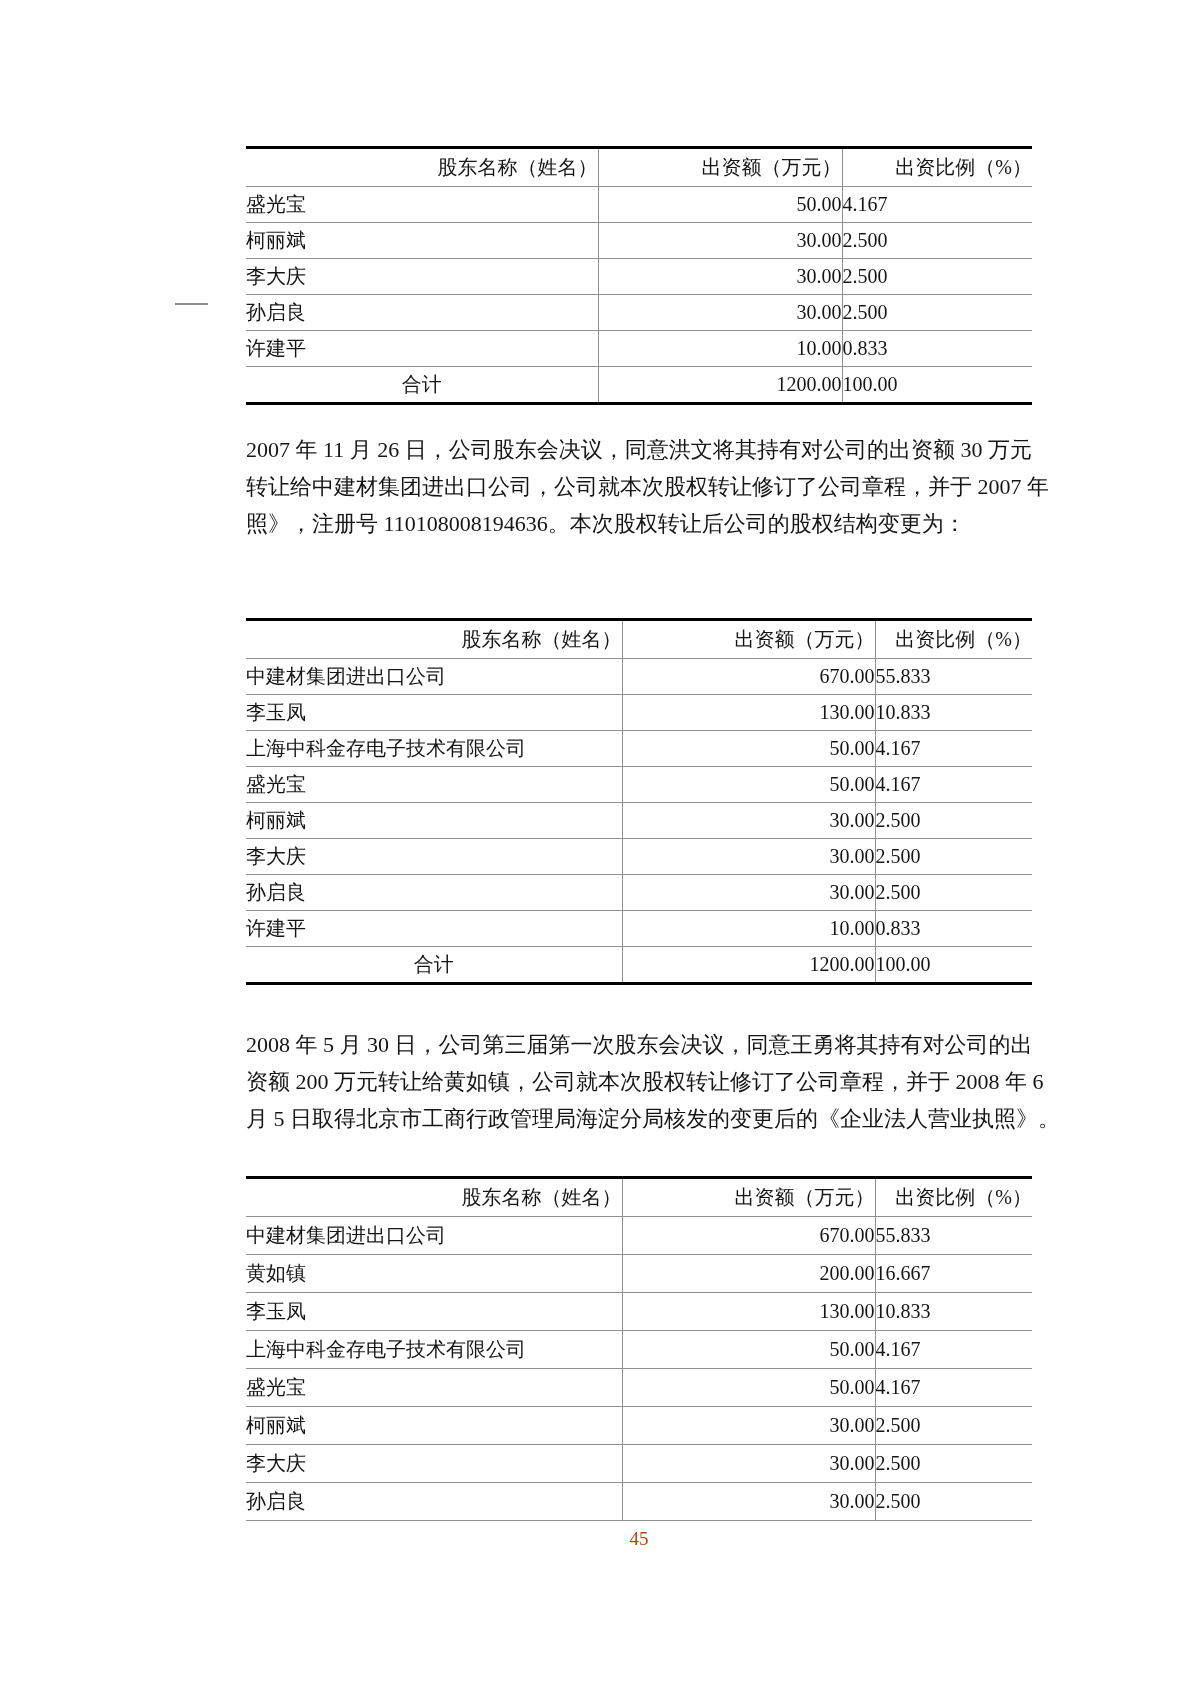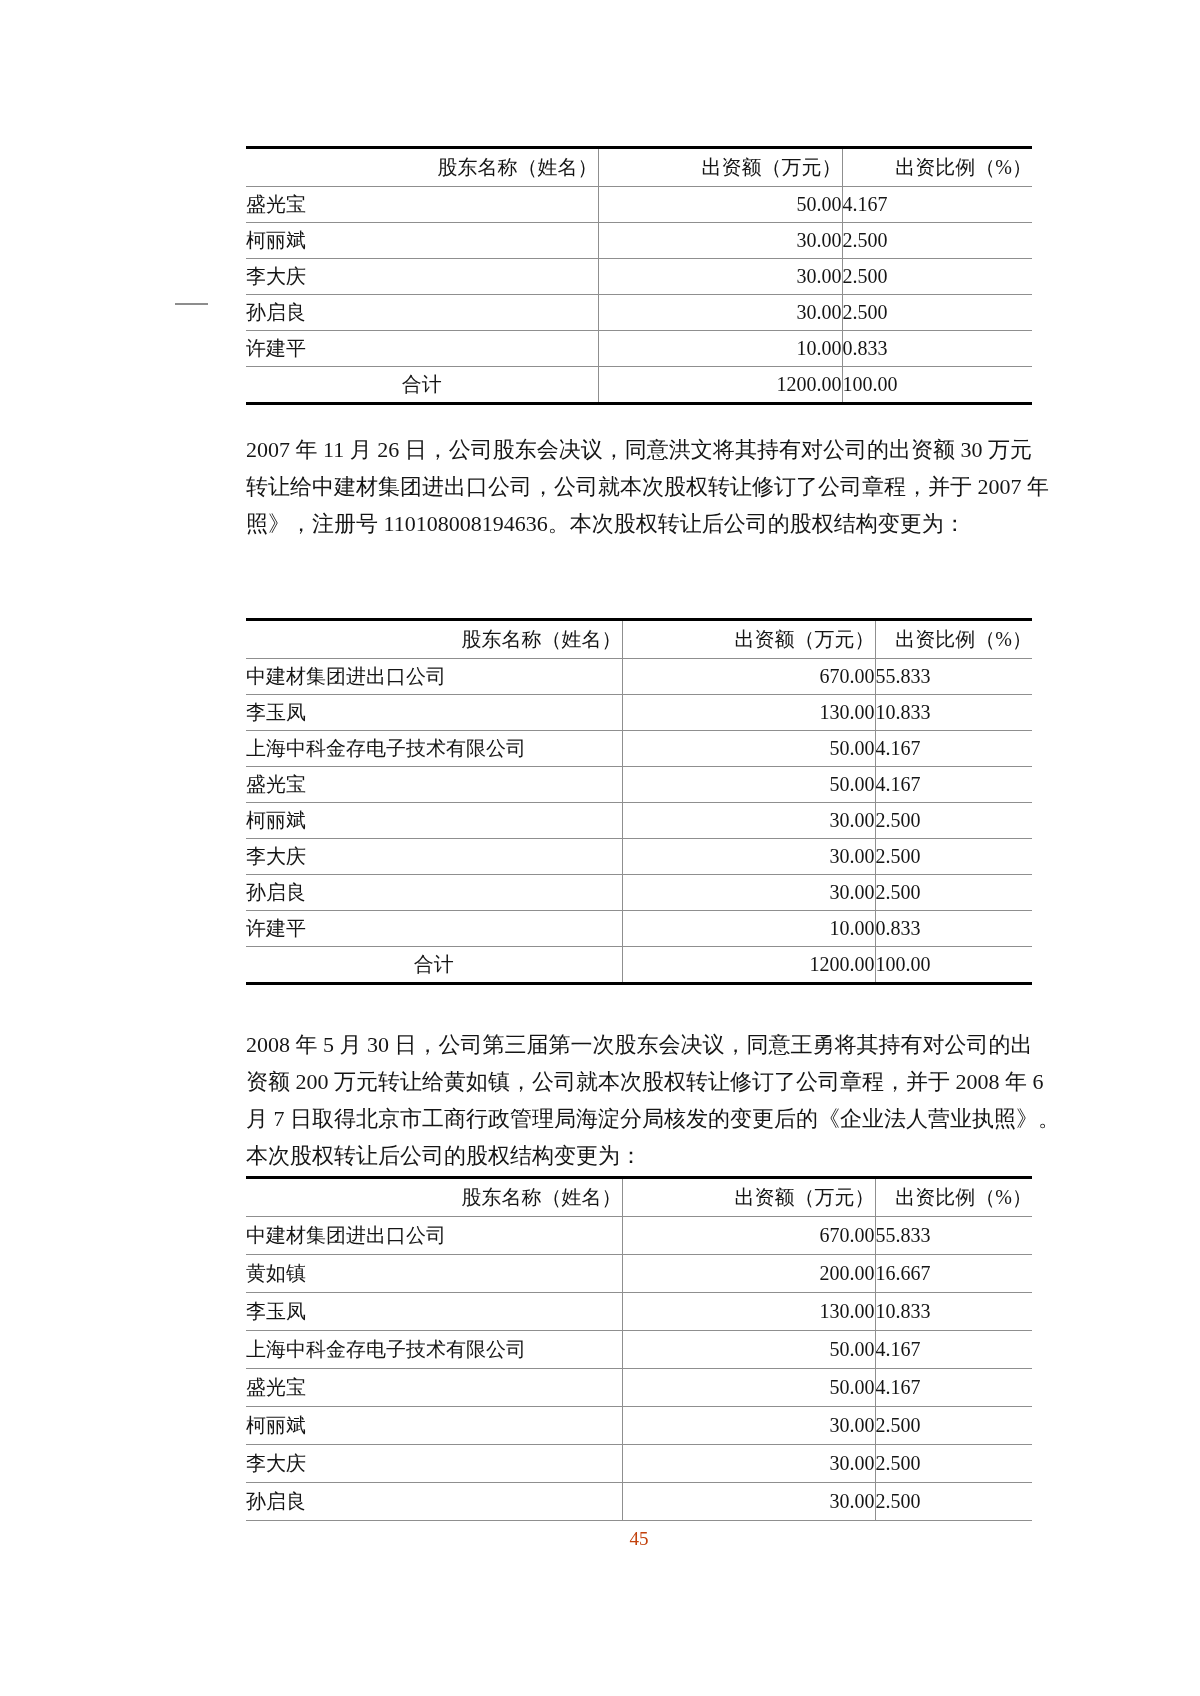--- a/index.html
+++ b/index.html
@@ -168,22 +168,21 @@
         <td class="total-label">合计</td>
         <td class="amount">1200.00</td>
         <td class="pct">100.00</td>
       </tr>
     </tbody>
   </table>
 
 <div id="para2" class="para">
   <div class="pline">2008 年 5 月 30 日，公司第三届第一次股东会决议，同意王勇将其持有对公司的出</div>
   <div class="pline">资额 200 万元转让给黄如镇，公司就本次股权转让修订了公司章程，并于 2008 年 6</div>
-  <div class="pline">月 7 日取得北京市工商行政管理局海淀分局核发的变更后的《企业法人营业执照》。</div>
-  <div class="pline last">本次股权转让后公司的股权结构变更为：</div>
+  <div class="pline">月 5 日取得北京市工商行政管理局海淀分局核发的变更后的《企业法人营业执照》。</div>
 </div>
 
 <table id="table3" class="t rh38">
     <colgroup>
       <col style="width: 376px;">
       <col style="width: 253px;">
       <col style="width: 157px;">
     </colgroup>
     <thead>
       <tr>

